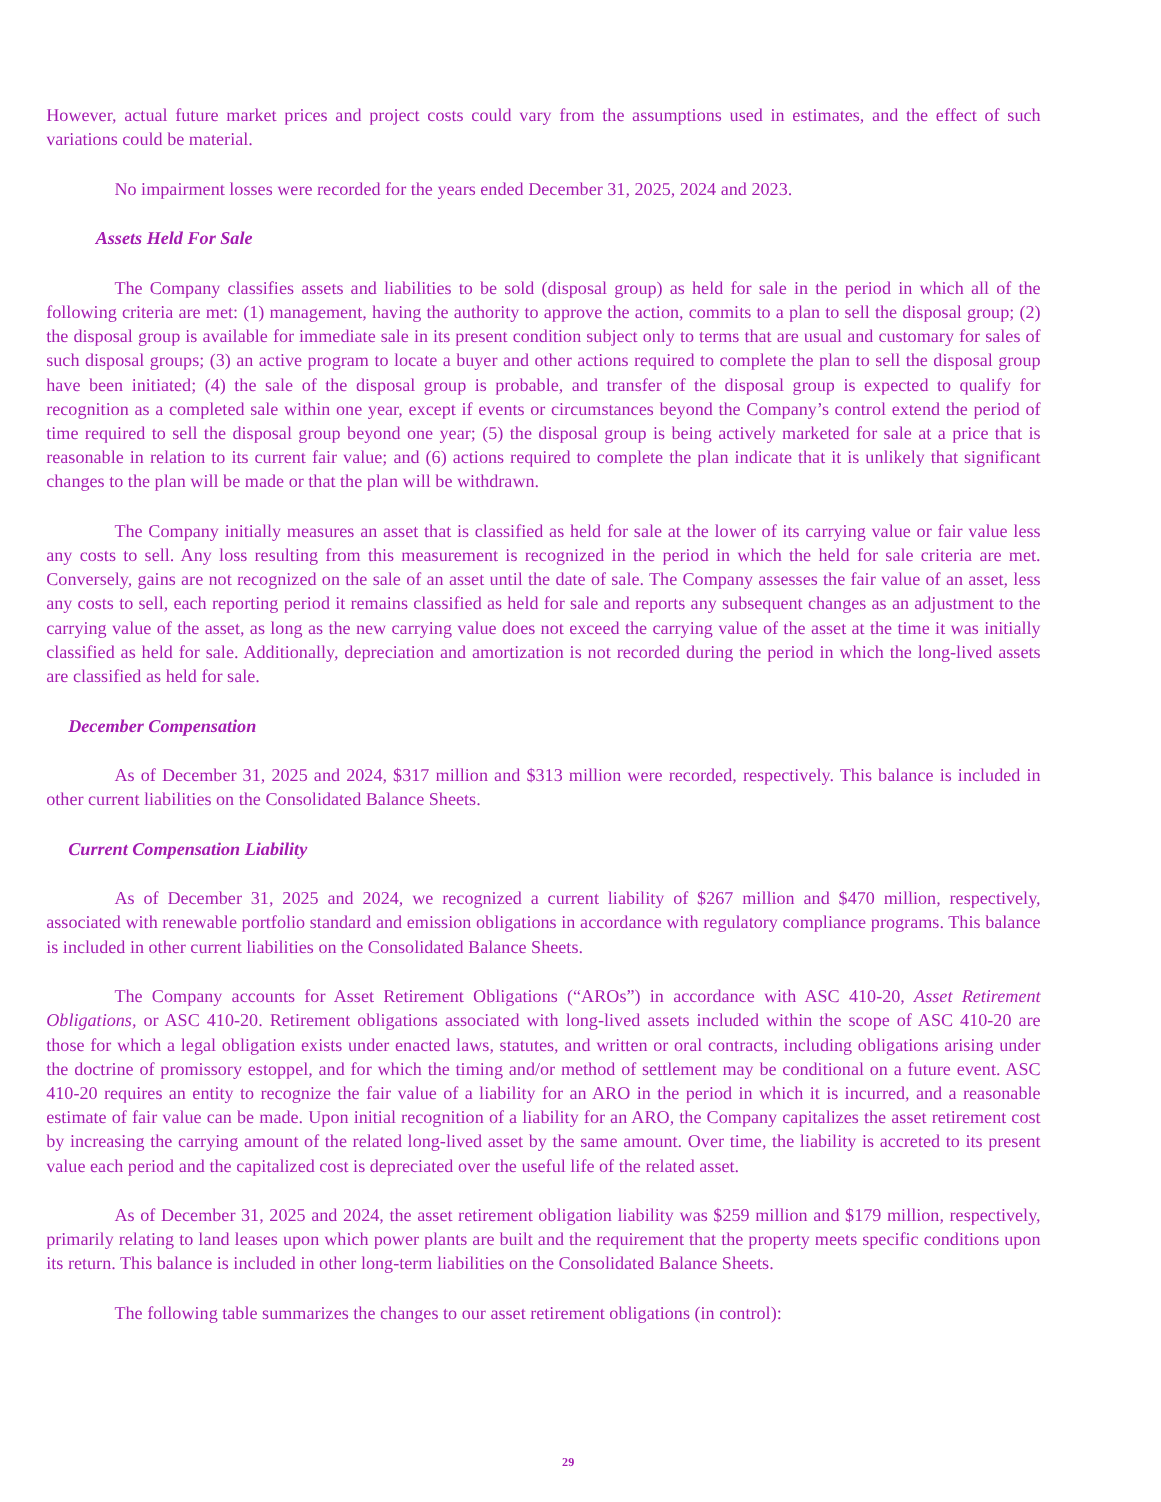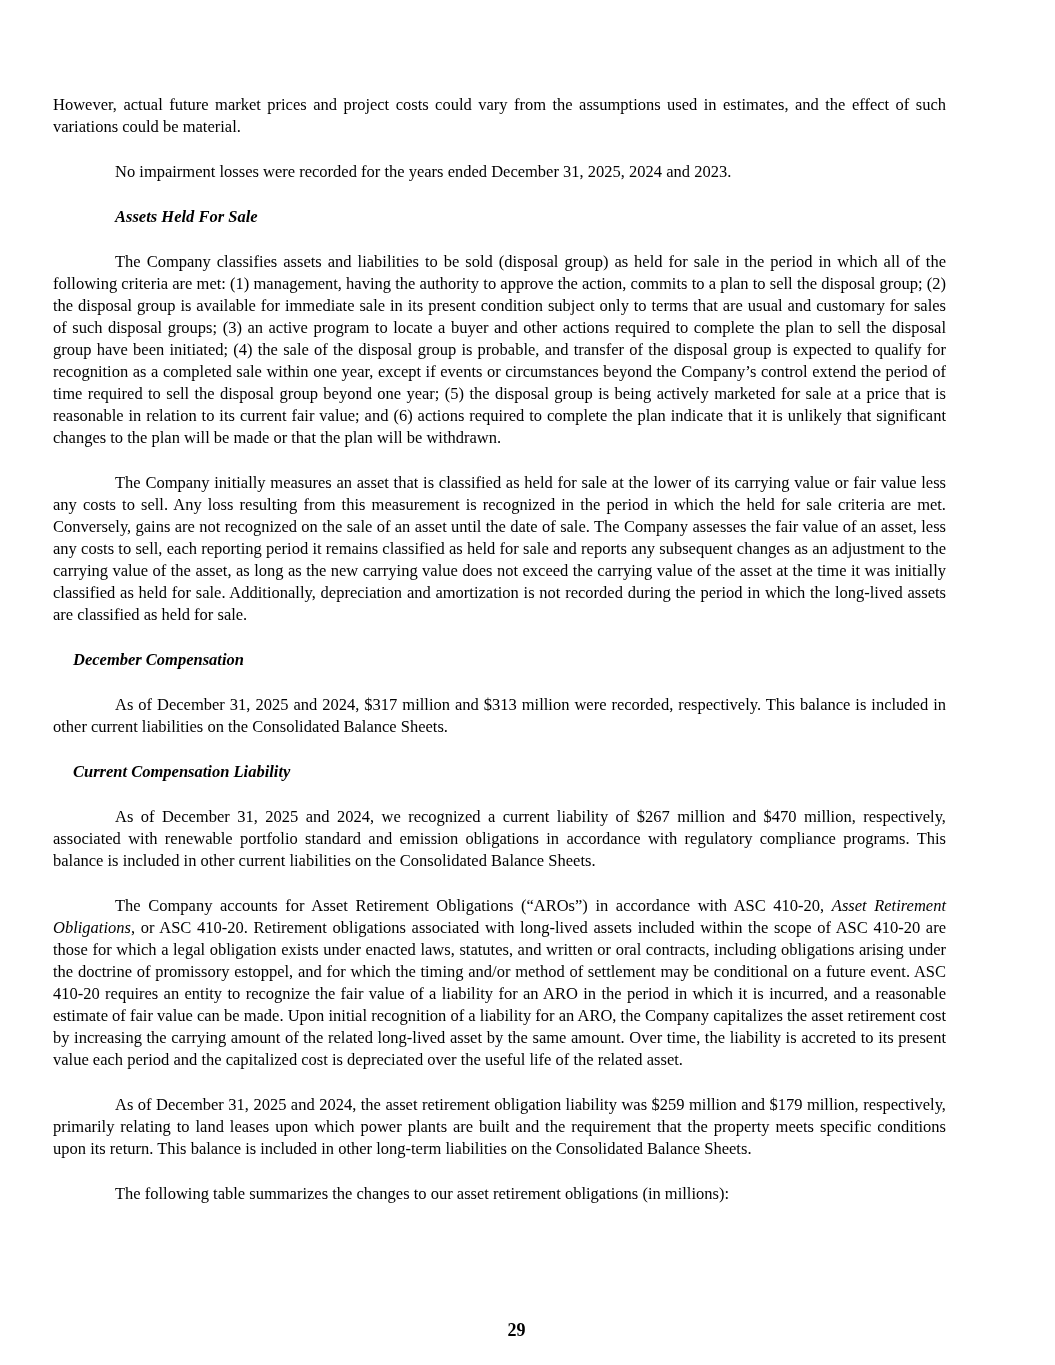--- a/index.html
+++ b/index.html
@@ -2,48 +2,48 @@
 <html><head>
 <meta charset="utf-8">
 <style>
   html, body { margin: 0; padding: 0; background: #ffffff; }
   .page {
     position: relative;
     width: 1033px;
     height: 1365px;
     background: #ffffff;
     box-sizing: border-box;
-    padding: 94px 87px 0 53px;
+    padding: 94px 87px 0 42px;
     font-family: "Liberation Serif", "DejaVu Serif", serif;
     font-size: 16.5px;
     line-height: 22px;
-    color: #000000;
+    color: #a21caf;
     overflow: hidden;
   }
   .para {
     margin: 0 0 23px 0;
     text-align: justify;
     text-indent: 62px;
   }
   .para.no-indent { text-indent: 0; }
   .heading {
     font-weight: bold;
     font-style: italic;
     margin: 0 0 23px 0;
   }
-  .heading.tab-indent { margin-left: 62px; }
+  .heading.tab-indent { margin-left: 45px; }
   .heading.small-indent { margin-left: 20px; }
   em.inline-italic { font-style: italic; }
   .footer {
     position: absolute;
     left: 0;
     bottom: 24px;
     width: 100%;
     text-align: center;
-    font-size: 18px;
+    font-size: 11px;
     font-weight: bold;
   }
 </style>
 </head>
 <body>
 
 <div class="page">
 
   <p class="para no-indent">However, actual future market prices and project costs could vary from the assumptions used in estimates, and the effect of such variations could be material.</p>
 
@@ -62,17 +62,17 @@
 
   <p class="heading small-indent">Current Compensation Liability</p>
 
   <p class="para">As of December 31, 2025 and 2024, we recognized a current liability of $267 million and $470 million, respectively, associated with renewable portfolio standard and emission obligations in accordance with regulatory compliance programs. This balance is included in other current liabilities on the Consolidated Balance Sheets.</p>
 
 
   <p class="para"><span>The Company accounts for Asset Retirement Obligations (“AROs”) in accordance with ASC 410-20, </span><em class="inline-italic">Asset Retirement Obligations</em><span>, or ASC 410-20. Retirement obligations associated with long-lived assets included within the scope of ASC 410-20 are those for which a legal obligation exists under enacted laws, statutes, and written or oral contracts, including obligations arising under the doctrine of promissory estoppel, and for which the timing and/or method of settlement may be conditional on a future event. ASC 410-20 requires an entity to recognize the fair value of a liability for an ARO in the period in which it is incurred, and a reasonable estimate of fair value can be made. Upon initial recognition of a liability for an ARO, the Company capitalizes the asset retirement cost by increasing the carrying amount of the related long-lived asset by the same amount. Over time, the liability is accreted to its present value each period and the capitalized cost is depreciated over the useful life of the related asset.</span></p>
 
   <p class="para">As of December 31, 2025 and 2024, the asset retirement obligation liability was $259 million and $179 million, respectively, primarily relating to land leases upon which power plants are built and the requirement that the property meets specific conditions upon its return. This balance is included in other long-term liabilities on the Consolidated Balance Sheets.</p>
 
-  <p class="para">The following table summarizes the changes to our asset retirement obligations (in millions):</p>
+  <p class="para">The following table summarizes the changes to our asset retirement obligations (in control):</p>
 
   <div class="footer">29</div>
 
 </div>
 
 </body></html>

